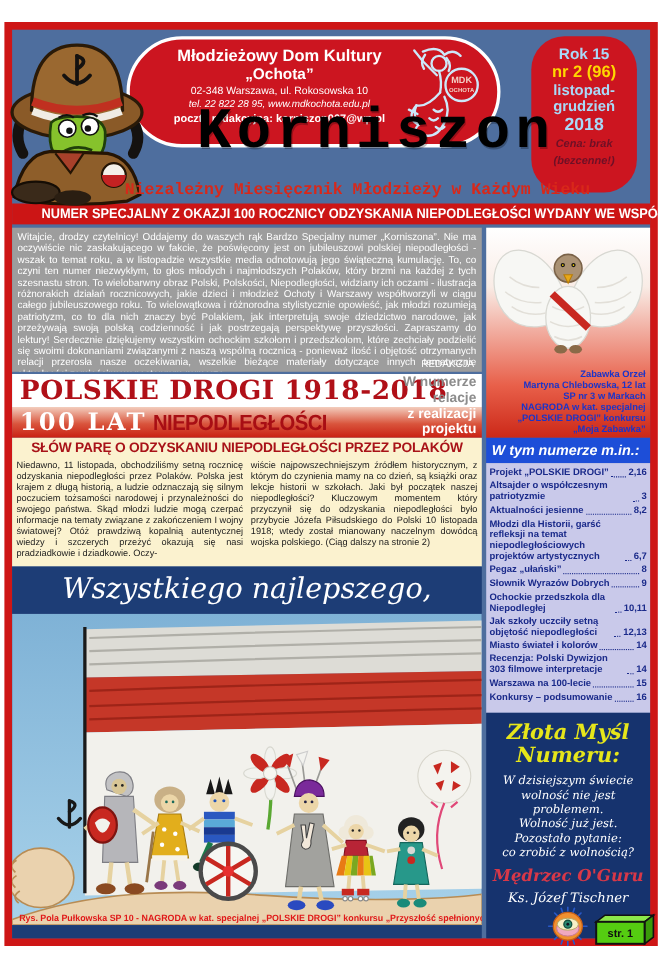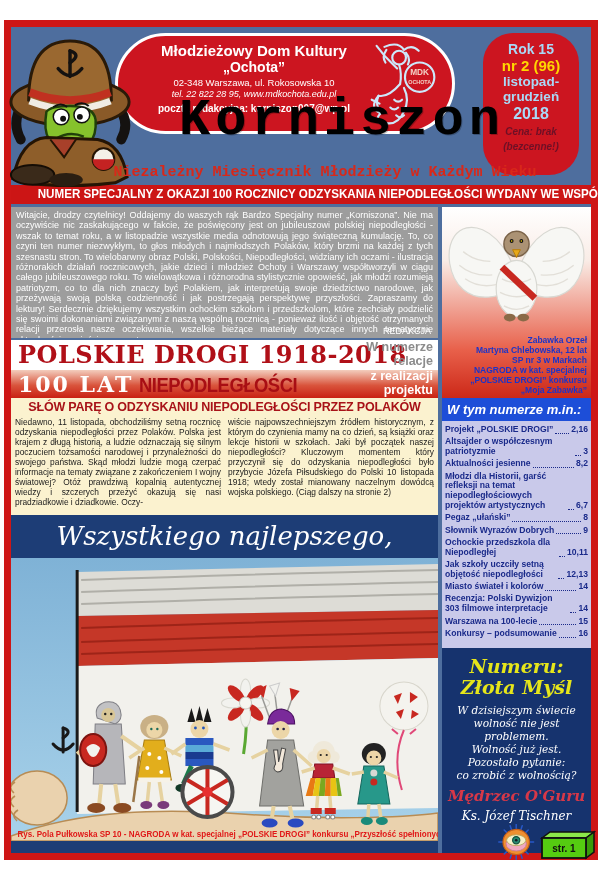--- a/index.html
+++ b/index.html
@@ -448,22 +448,22 @@
         </div>
       <div class="toc-item">
           <span>Konkursy – podsumowanie</span>
           <span class="toc-dots"></span>
           <span>16</span>
         </div>
     </div>
 
     <div class="golden">
       <div class="g-title">
+        <div>Złota Myśl</div>
         <div>Numeru:</div>
-        <div>Złota Myśl</div>
       </div>
       <div class="g-quote">
         <div>W dzisiejszym świecie</div>
         <div>wolność nie jest problemem.</div>
         <div>Wolność już jest.</div>
         <div>Pozostało pytanie:</div>
         <div>co zrobić z wolnością?</div>
       </div>
       <div class="g-author">Mędrzec O'Guru</div>
       <div class="g-attrib">Ks. Józef Tischner</div>

